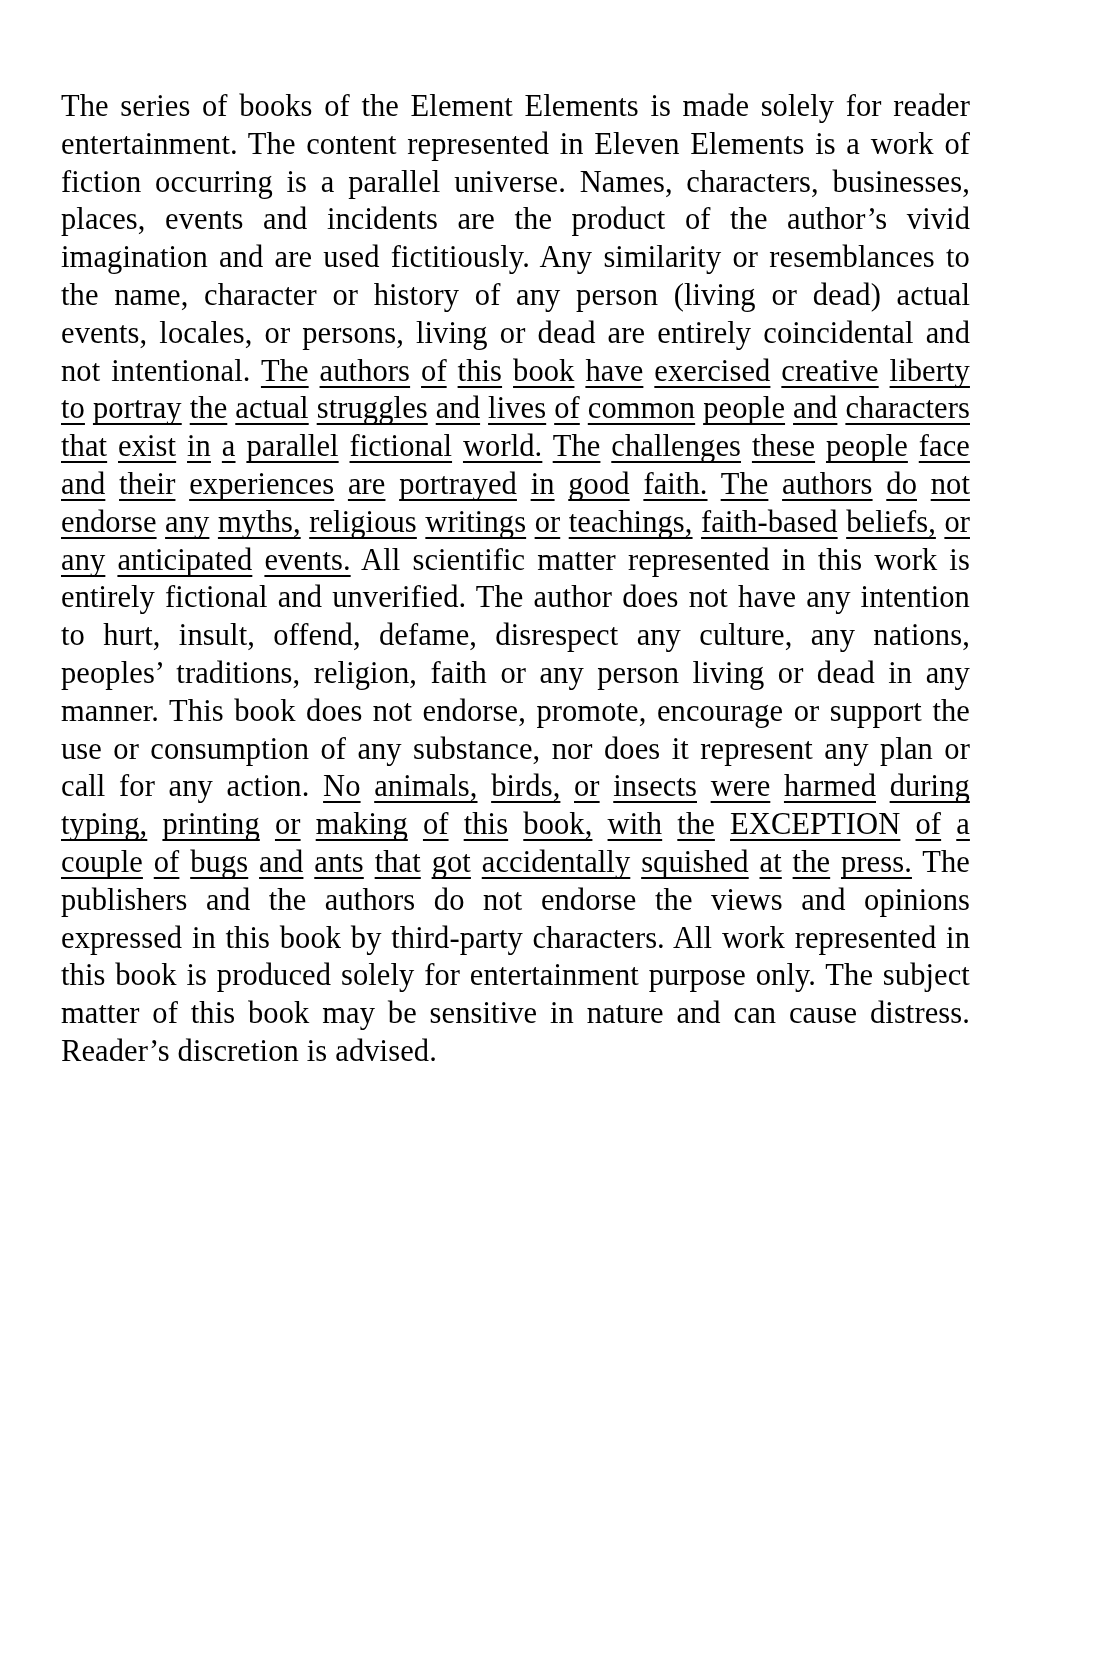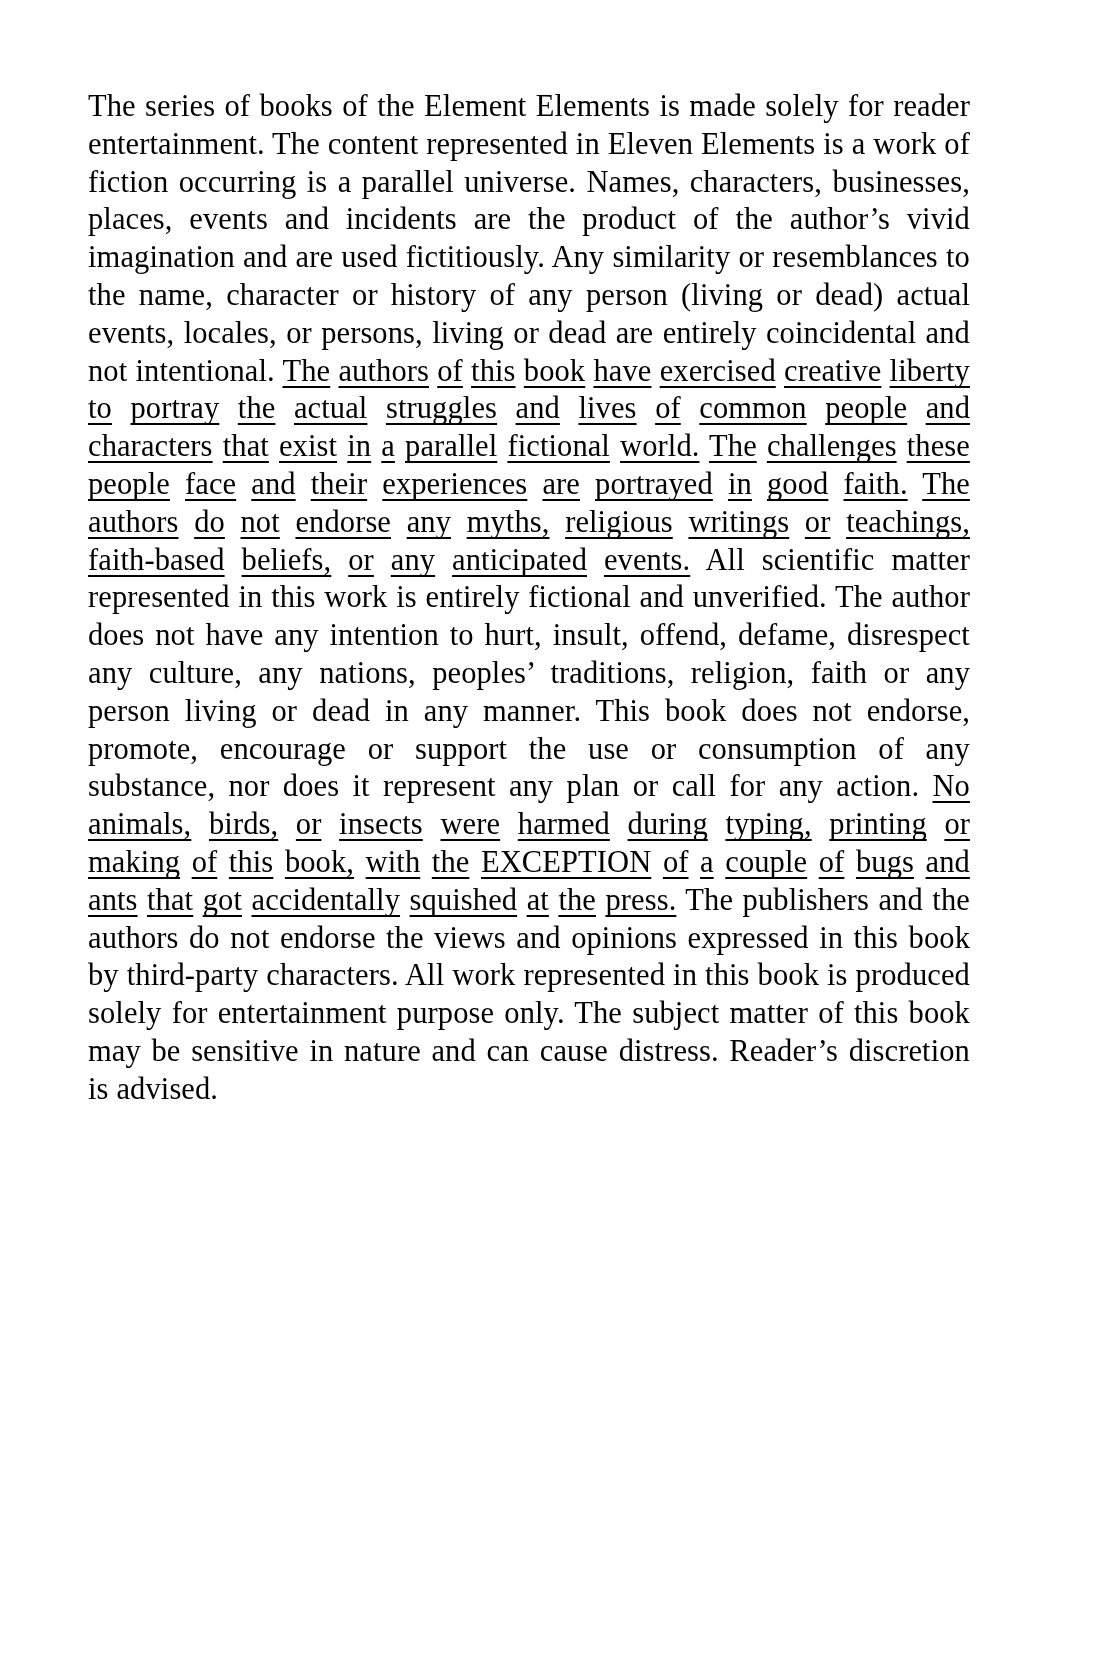--- a/index.html
+++ b/index.html
@@ -15,21 +15,21 @@
     font-family: "Liberation Serif", "DejaVu Serif", serif;
     color: #000000;
     overflow: hidden;
   }
 
   .page {
     box-sizing: border-box;
     width: 1112px;
     height: 1667px;
     background: #ffffff;
-    padding: 88px 142px 0 88px;
+    padding: 88px 142px 0 61px;
     position: relative;
   }
 
   .disclaimer-body {
     font-size: 30.5px;
     line-height: 37.8px;
     text-align: justify;
     text-justify: inter-word;
     letter-spacing: 0.1px;
     word-spacing: 0.2px;

